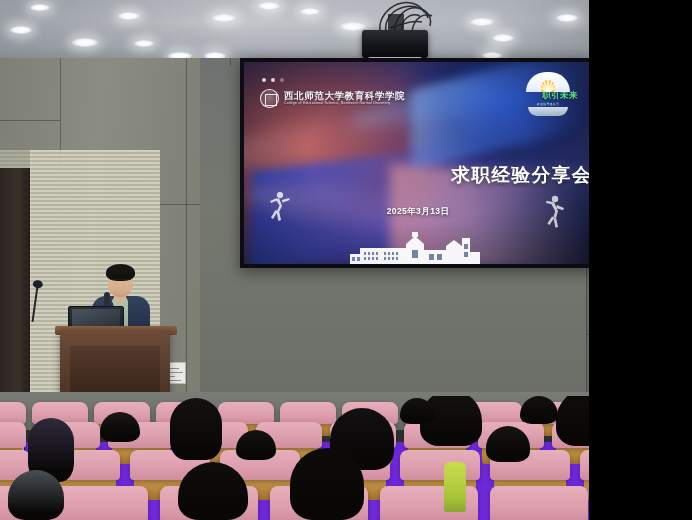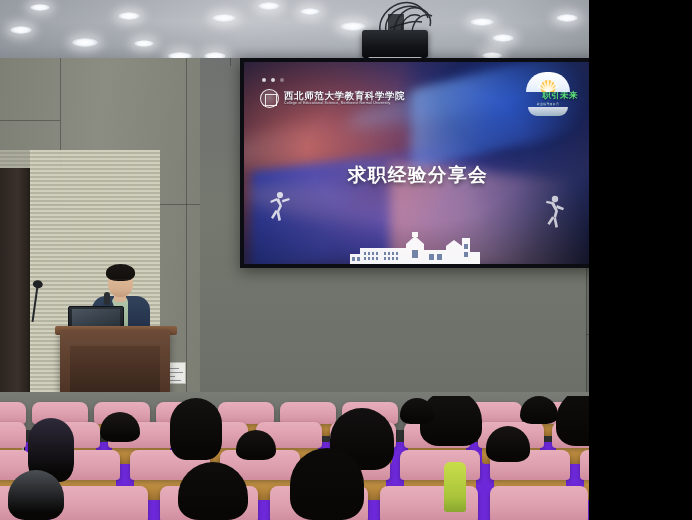--- a/index.html
+++ b/index.html
@@ -201,21 +201,21 @@
     margin-top:1px;
   }
 
   .slide-title{
     position:absolute; left:0; right:0; top:62px; text-align:center;
     font-size:20px; font-weight:bold; color:#ffffff; letter-spacing:1.2px;
     text-shadow:0 2px 5px rgba(0,0,0,.6), 0 0 14px rgba(180,200,255,.35);
     white-space:nowrap;
   }
   .slide-subtitle{
-    position:absolute; left:0; right:0; top:100px; text-align:center;
+    position:absolute; left:0; right:0; top:100px; text-align:right;
     font-size:18.5px; font-weight:bold; color:#ffffff; letter-spacing:1.6px;
     text-shadow:0 2px 5px rgba(0,0,0,.6), 0 0 12px rgba(180,200,255,.3);
     white-space:nowrap;
   }
   .slide-date{
     position:absolute; left:0; right:0; top:144px; text-align:center;
     font-size:8.5px; font-weight:bold; color:#ffffff; letter-spacing:.4px;
     text-shadow:0 1px 3px rgba(0,0,0,.65);
   }
 
@@ -393,20 +393,21 @@
           <div class="badge-ray" style="transform:translateX(-50%) rotate(20deg);"></div>
           <div class="badge-ray" style="transform:translateX(-50%) rotate(40deg);"></div>
           <div class="badge-ray" style="transform:translateX(-50%) rotate(60deg);"></div>
         </div>
         <span class="badge-cn" data-bind="slide.badge.text_cn">职引未来</span>
         <span class="badge-sub" data-bind="slide.badge.text_sub">就业指导服务月</span>
         <div class="badge-bowl"></div>
       </div>
 
       <div class="slide-subtitle" data-bind="slide.subtitle">求职经验分享会</div>
+      <div class="slide-date" data-bind="slide.date">2025年3月13日</div>
 
       <div class="runner" style="left:22px;top:128px;width:26px;height:34px;opacity:.85;">
         <svg viewBox="0 0 26 34" width="26" height="34">
           <g fill="#f2f2f5">
             <circle cx="14" cy="5" r="3.1"></circle>
             <path d="M13 8 L16 16 L13 22 L11 21 L13.5 15.5 L10 10 Z"></path>
             <path d="M16 10 L23 8 L23.8 10 L16.5 12.5 Z"></path>
             <path d="M12 10 L5 13 L4.2 11 L11 8 Z"></path>
             <path d="M13 21 L15 30 L12.5 31 L10.5 22 Z"></path>
             <path d="M12 21 L7 29 L5 27.5 L9.5 20 Z"></path>

